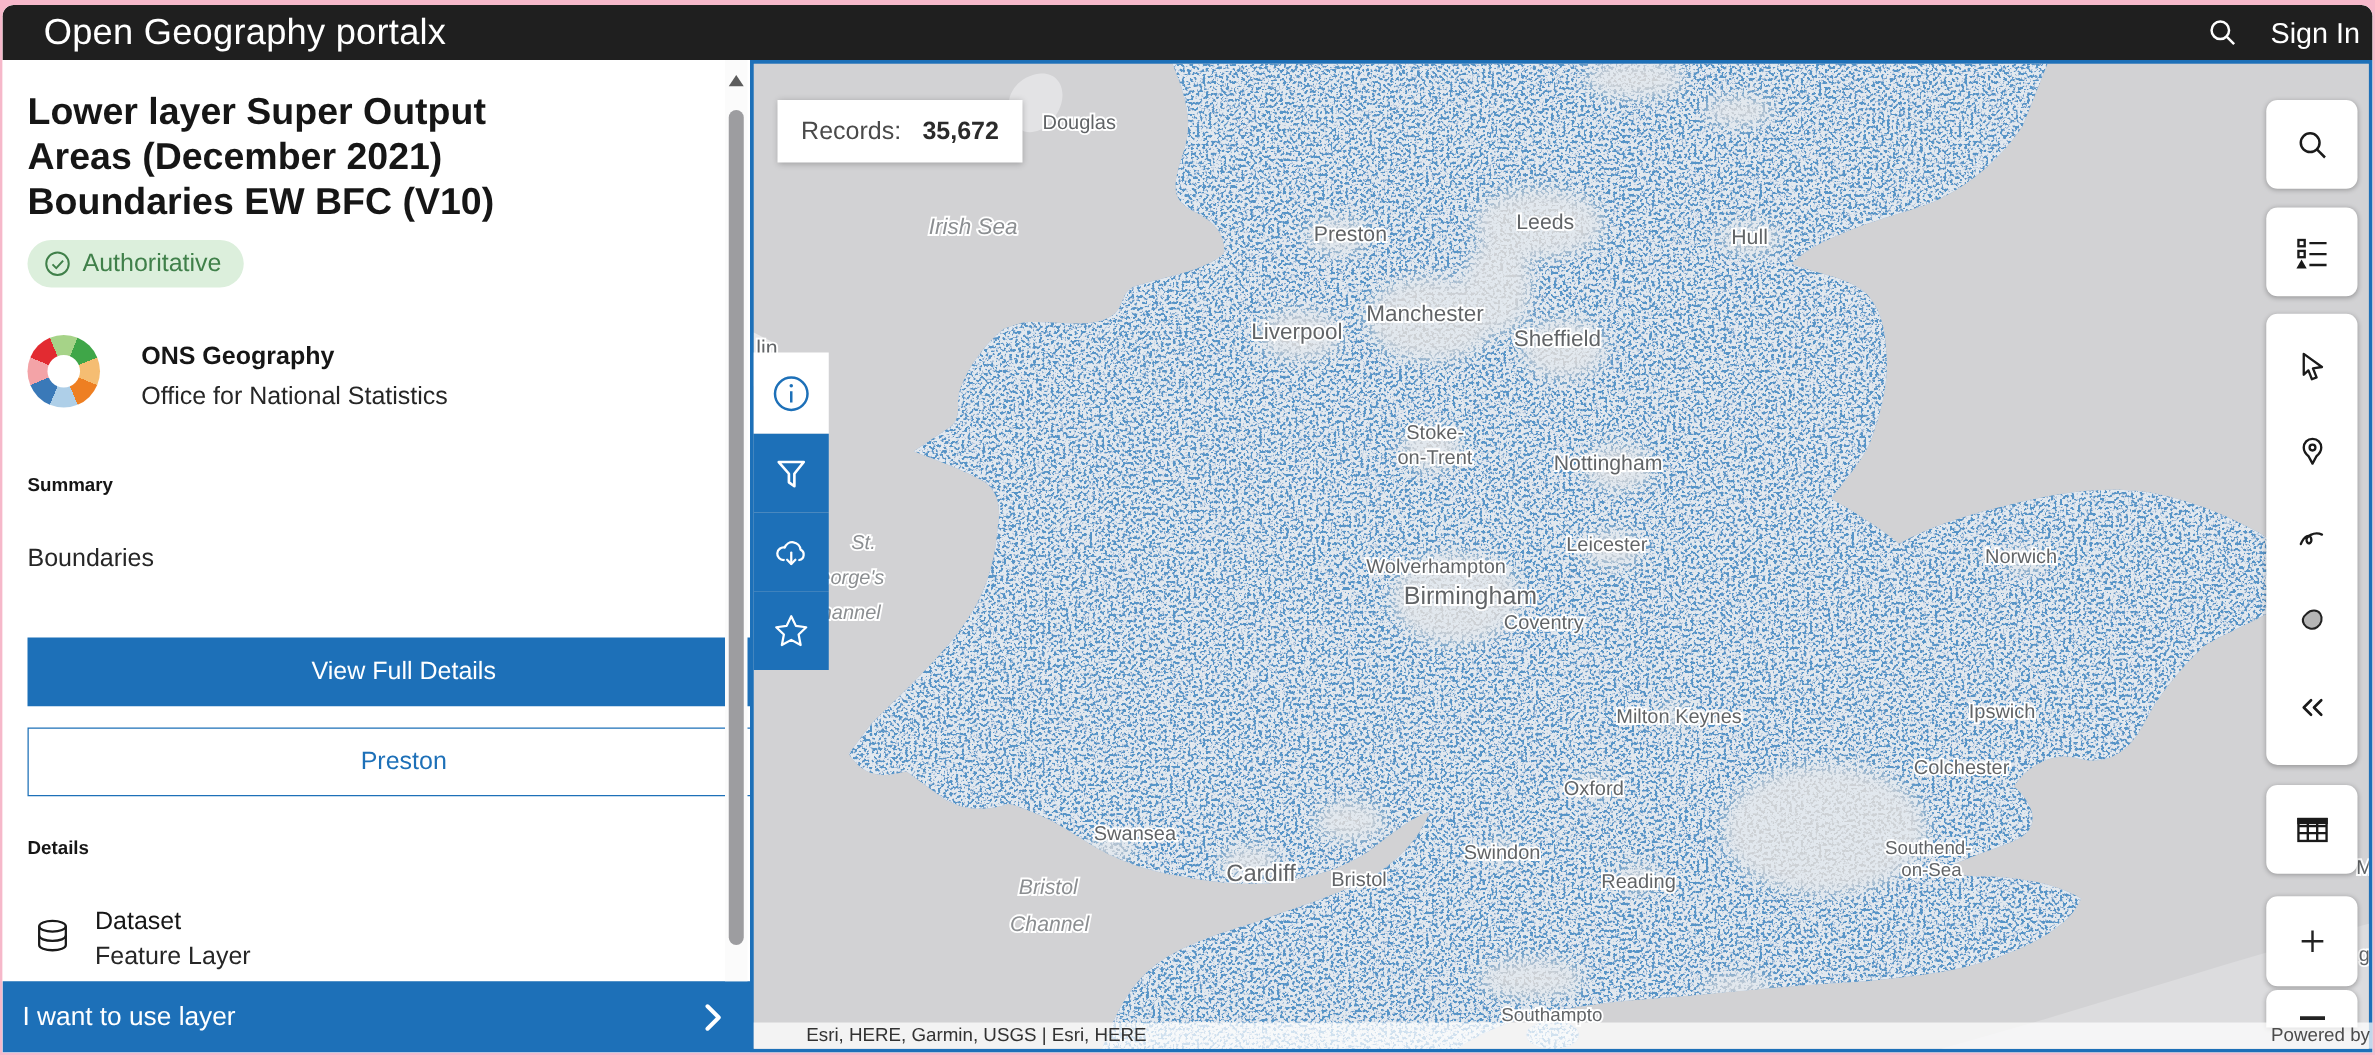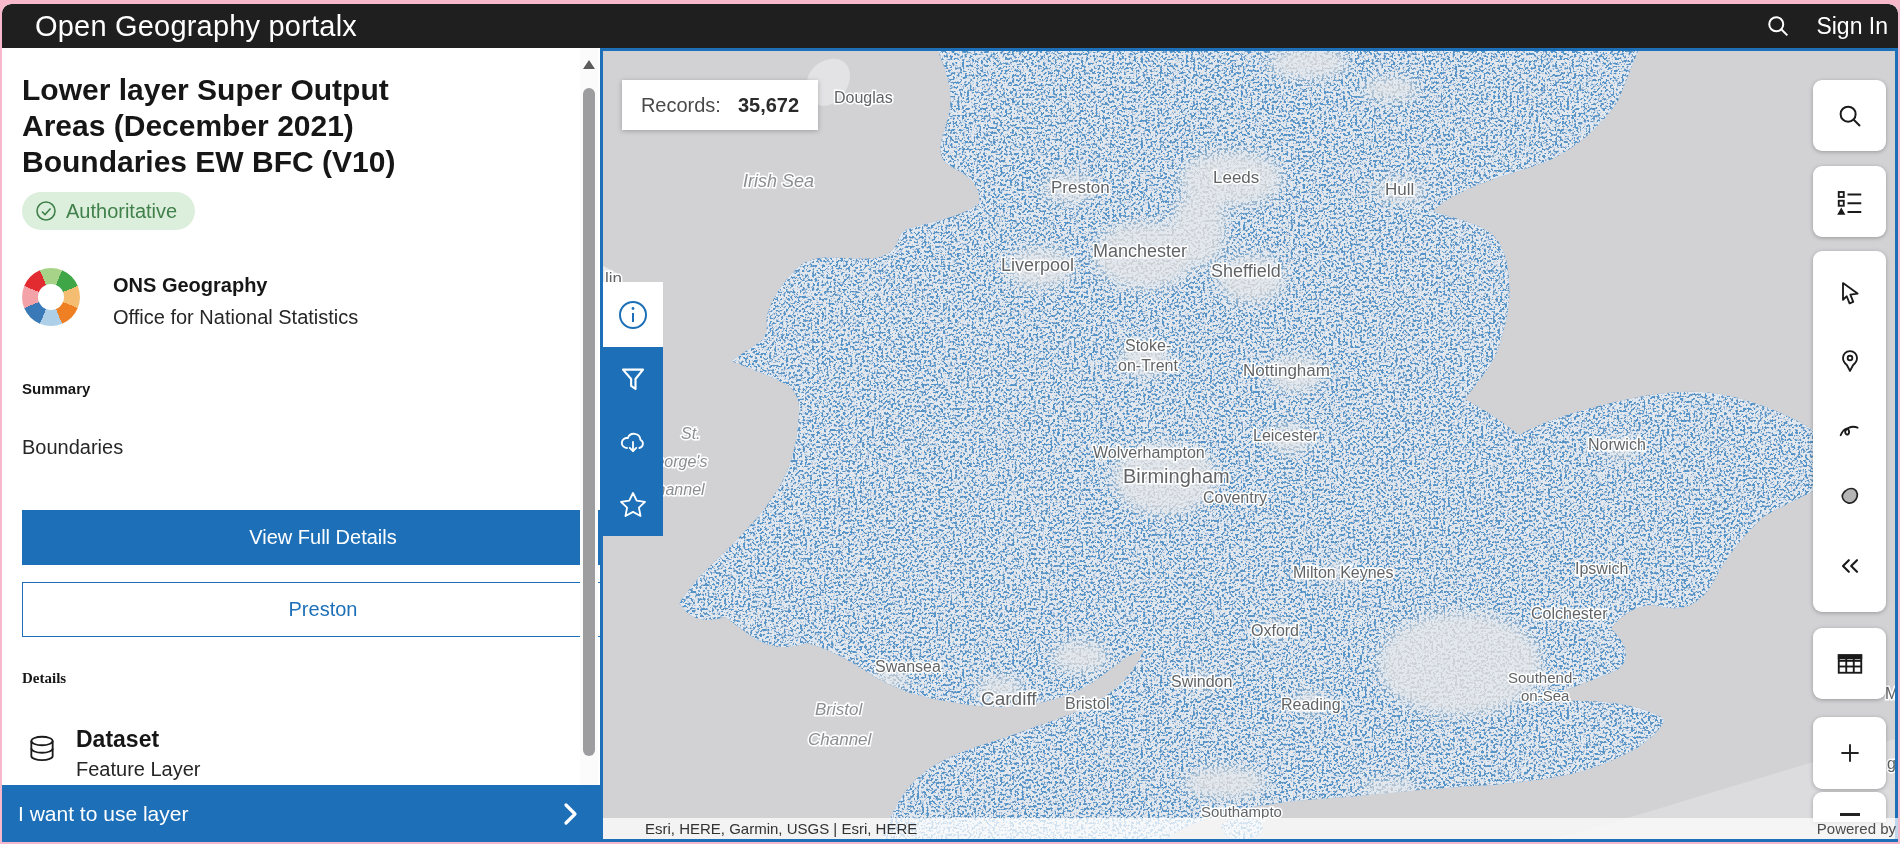--- a/index.html
+++ b/index.html
@@ -28,24 +28,24 @@
   .orgtext{margin-left:33px;padding-top:6px;}
   .orgname{font-size:20px;font-weight:bold;color:#161616;}
   .orgsub{font-size:20px;color:#262626;margin-top:9px;}
   .h2{font-size:15px;font-weight:bold;color:#161616;}
   .summary{top:332px;}
   .boundaries{top:388px;font-size:20px;color:#262626;}
   .btn{position:absolute;left:20px;width:602px;height:55px;display:flex;align-items:center;
     justify-content:center;font-size:20px;cursor:pointer;box-sizing:border-box;}
   .btn-primary{top:462px;background:var(--accent,#1d70b8);color:#fff;}
   .btn-outline{top:534px;background:#fff;color:var(--accent,#1d70b8);border:1px solid var(--accent,#1d70b8);}
-  .details{top:622px;font-family:Liberation Serif, serif;}
+  .details{top:622px;}
   .dsrow{top:678px;display:flex;align-items:flex-start;left:24px;}
   .dstext{margin-left:18px;}
-  .dsname{font-size:23px;font-weight:bold;color:#161616;}
+  .dsname{font-size:20px;font-weight:normal;color:#161616;}
   .dstype{font-size:20px;color:#262626;margin-top:5px;}
   #cta{position:absolute;left:0;top:737px;width:598px;height:57px;background:var(--accent,#1d70b8);
     color:#fff;display:flex;align-items:center;cursor:pointer;}
   #cta .label{font-size:21px;margin-left:16px;}
   #cta svg{position:absolute;right:18px;}
   
   #sb-track{position:absolute;left:578px;top:0;width:18px;height:737px;background:#fbfbfb;}
   #sb-up{position:absolute;left:578px;top:6px;width:18px;height:20px;display:flex;align-items:center;
     justify-content:center;cursor:pointer;}
   #sb-up .tri{width:0;height:0;border-left:6px solid transparent;border-right:6px solid transparent;

